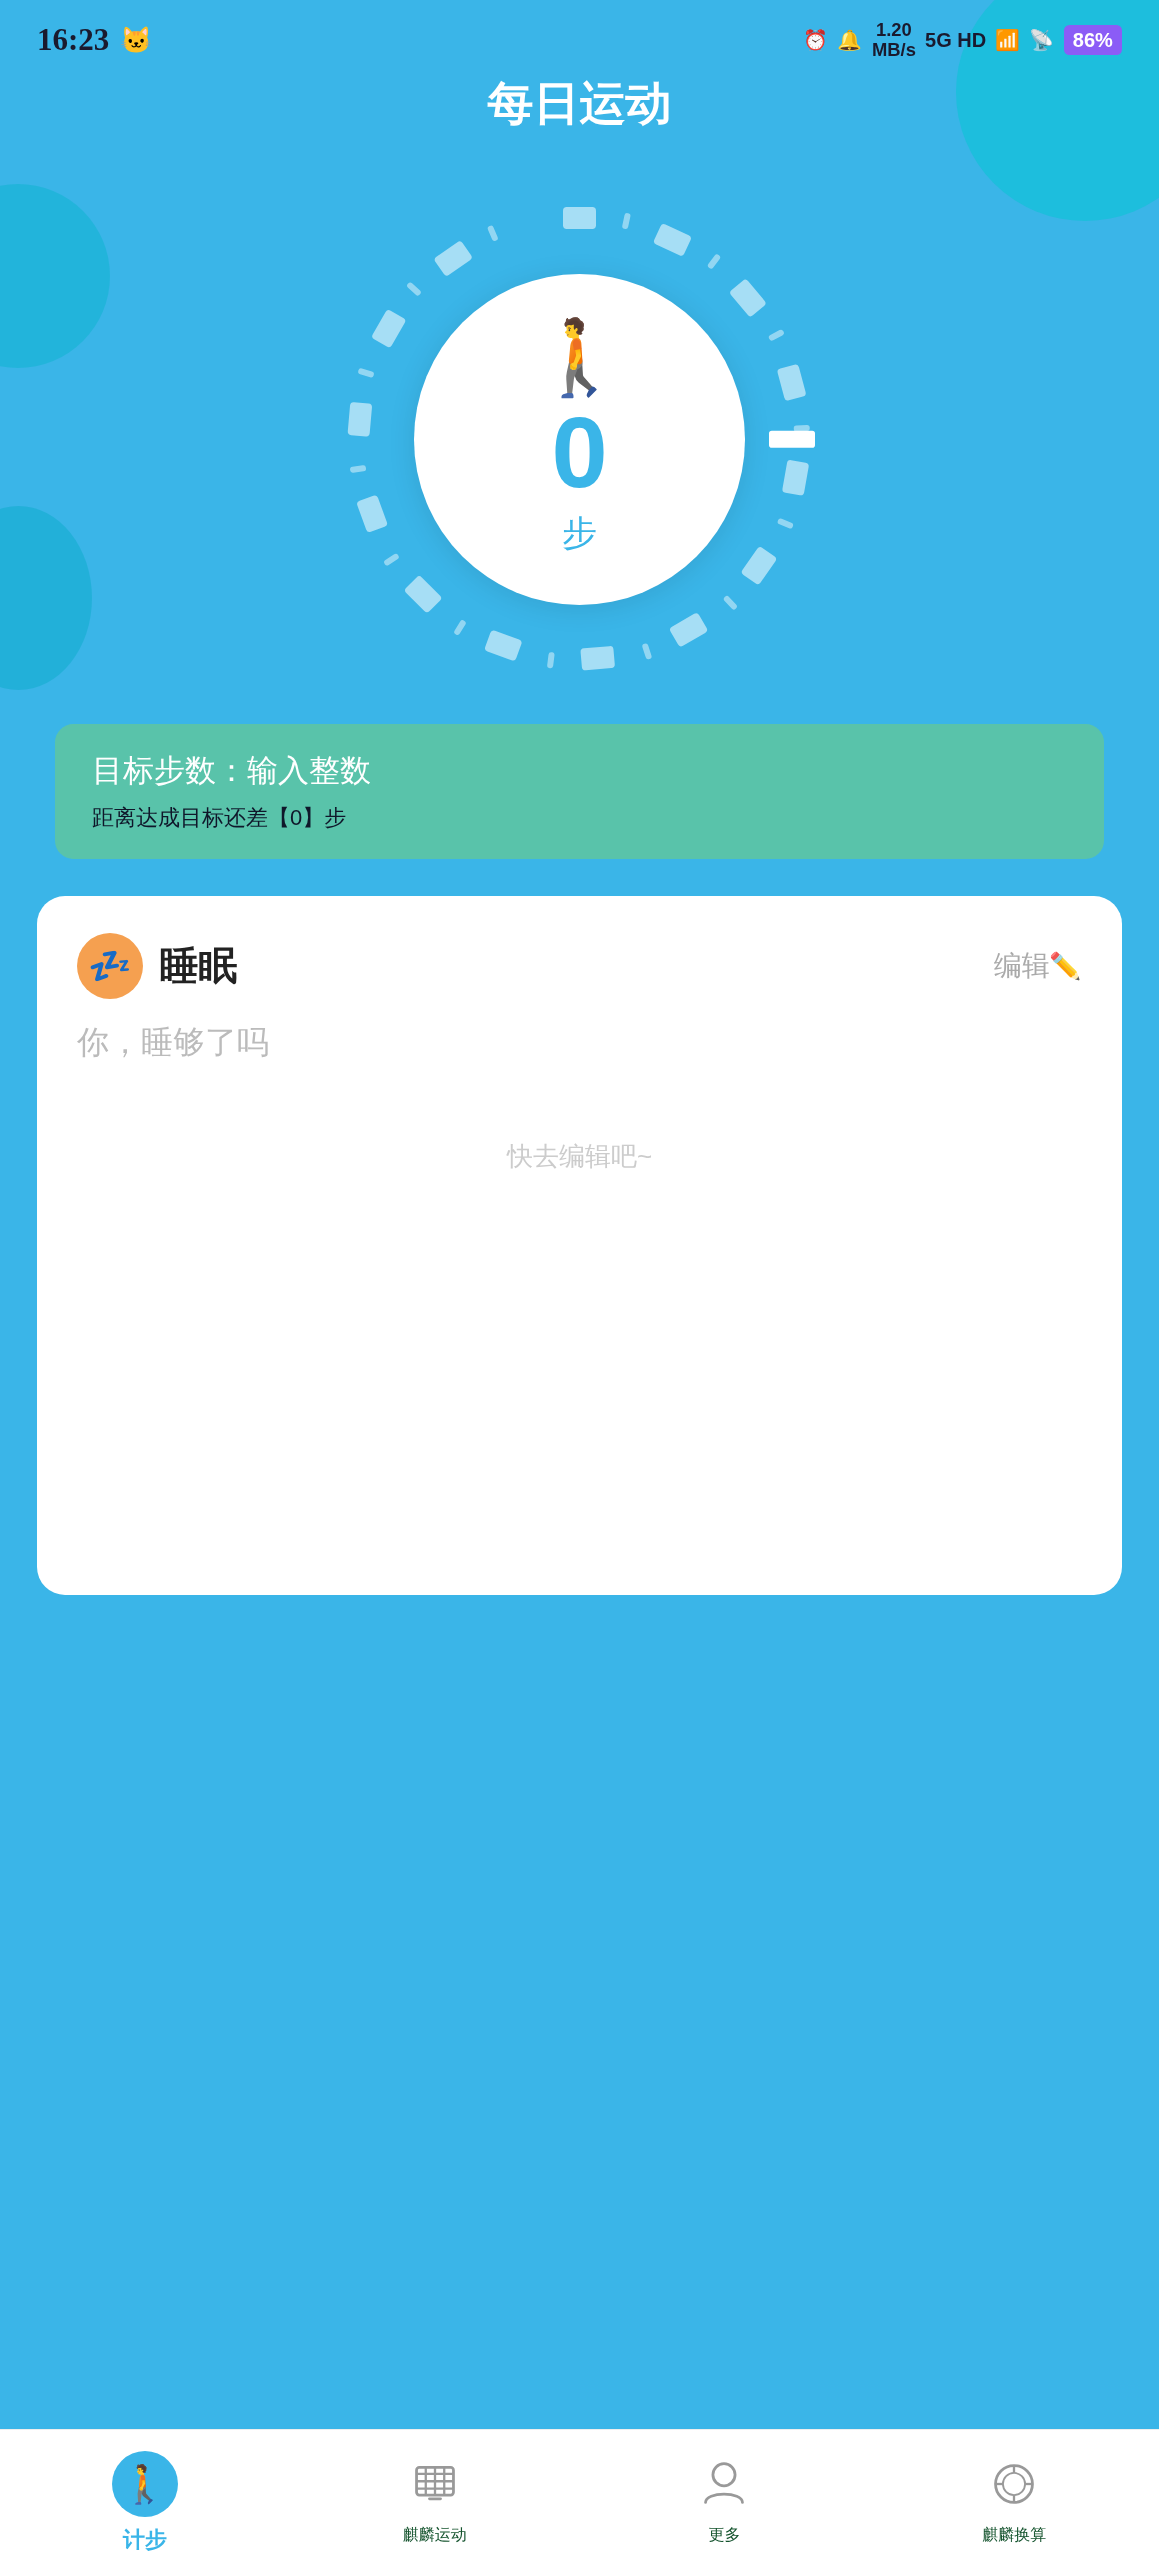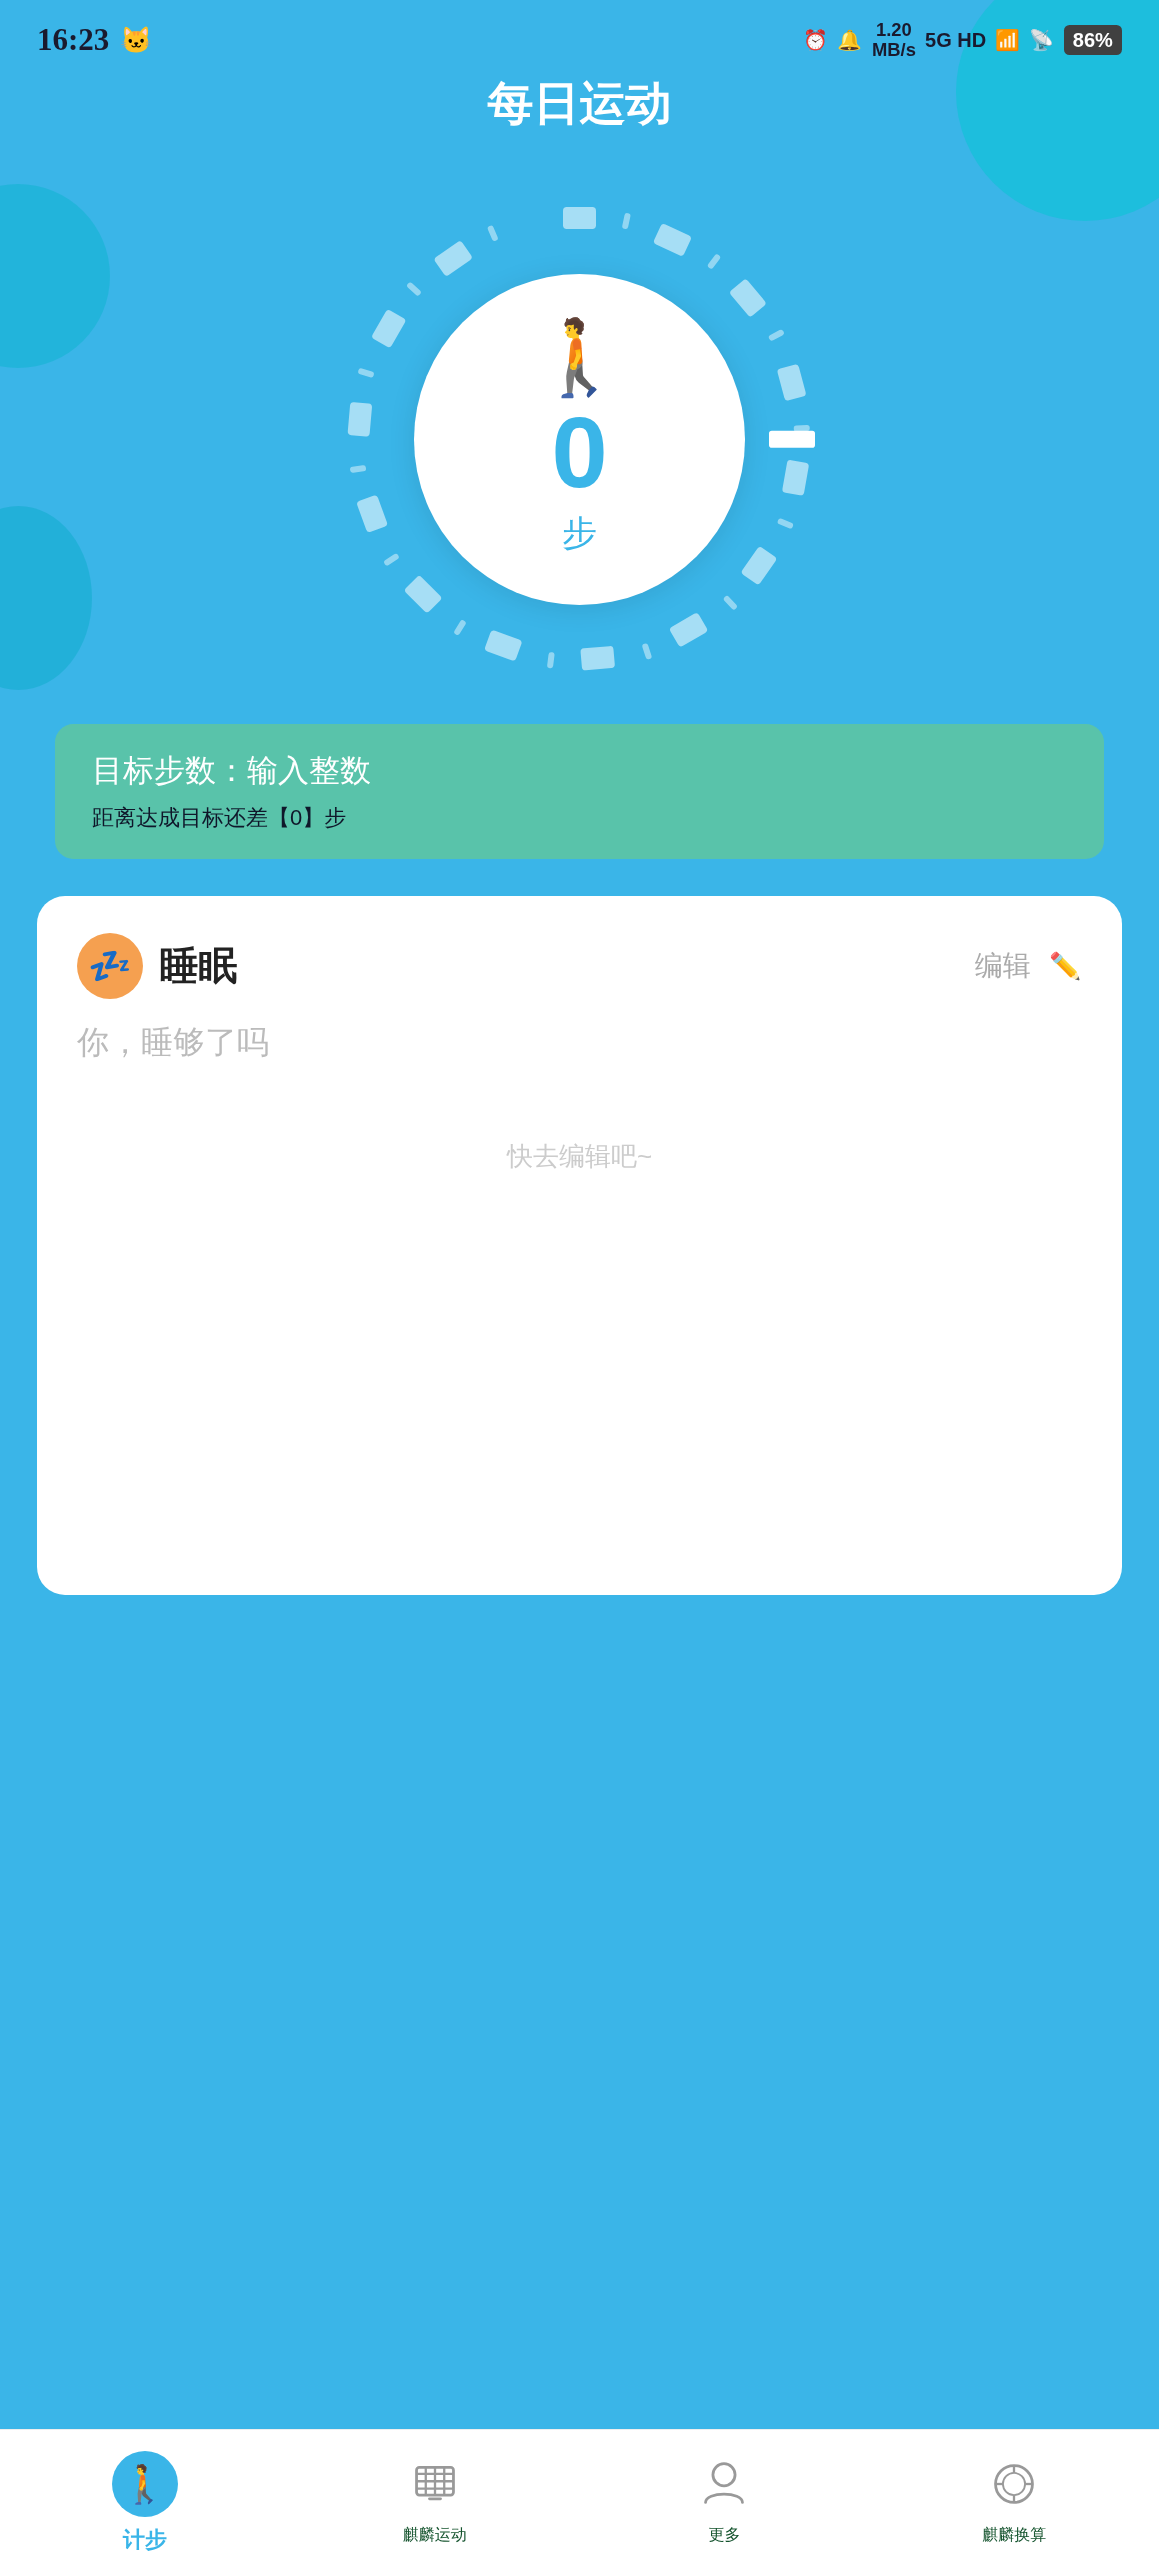--- a/index.html
+++ b/index.html
@@ -46,21 +46,21 @@
       gap: 9.2px;
       font-size: 20px;
       color: #1a1a2e;
     }
     .speed-text {
       font-size: 18.4px;
       line-height: 1.1;
       text-align: center;
     }
     .battery-box {
-      background: #404040;
+      background: #8b5cf6;
       border-radius: 5.5px;
       padding: 3.7px 9.2px;
       color: white;
       font-size: 20px;
       font-weight: 700;
     }
 
     
     .blob-top-right {
       position: absolute;
@@ -267,21 +267,21 @@
 
     .sleep-title {
       font-size: 39px;
       font-weight: 700;
       color: #222;
     }
 
     .edit-row {
       display: flex;
       align-items: center;
-      gap: 19px;
+      gap: 0;
       color: #aaa;
       font-size: 28px;
     }
 
     .edit-icon {
       font-size: 26px;
     }
 
     .sleep-subtitle {
       font-size: 32px;

